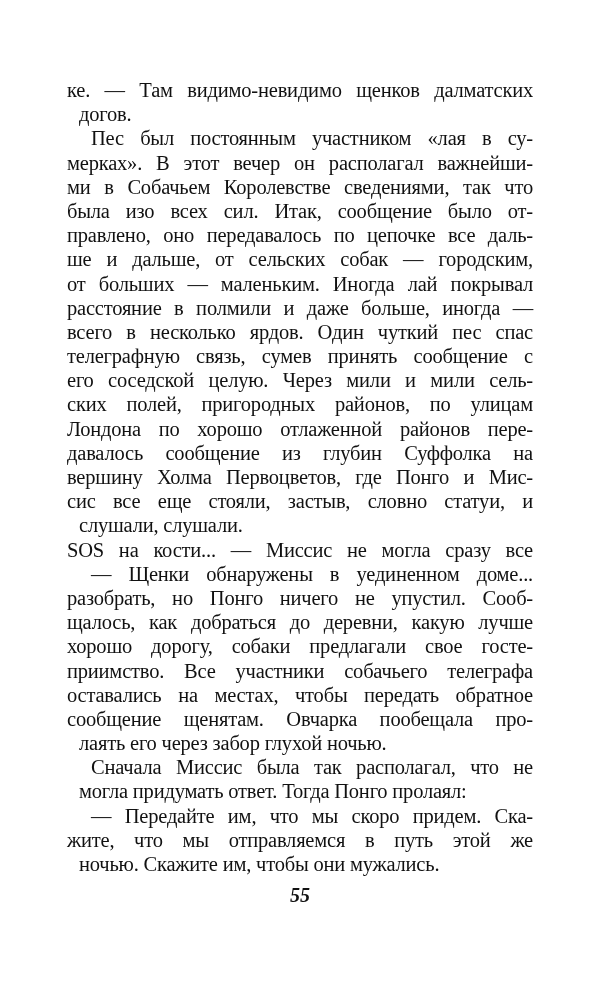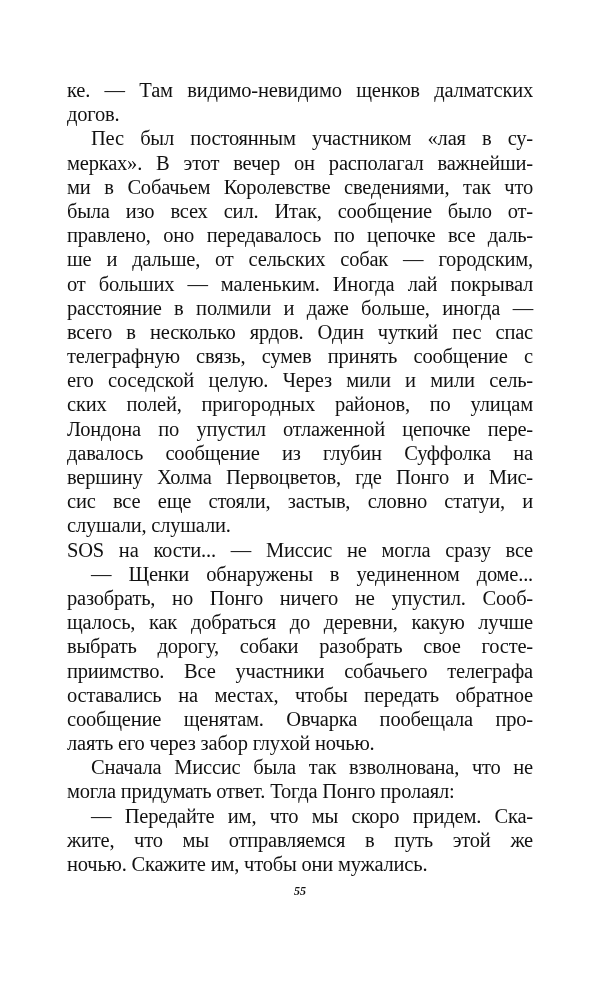--- a/index.html
+++ b/index.html
@@ -28,31 +28,32 @@
       font-size: 20.5px;
       font-weight: normal;
       white-space: nowrap;
       text-align: justify;
       text-align-last: justify;
       letter-spacing: -0.2px;
     }
     .line.last {
       text-align: left;
       text-align-last: left;
+      margin-left: 12px;
     }
     .line.indent {
       padding-left: 24px;
     }
     .page-number {
       position: absolute;
       left: 0;
       width: 600px;
       top: 884px;
       text-align: center;
-      font-size: 12px;
+      font-size: 20px;
       font-weight: bold;
       font-style: italic;
       color: #111111;
     }
   </style>
 </head>
 <body>
 
 <div class="page" id="page-body">
     <span class="line">ке. — Там видимо-невидимо щенков далматских</span>
@@ -62,34 +63,34 @@
     <span class="line">ми в Собачьем Королевстве сведениями, так что</span>
     <span class="line">была изо всех сил. Итак, сообщение было от-</span>
     <span class="line">правлено, оно передавалось по цепочке все даль-</span>
     <span class="line">ше и дальше, от сельских собак — городским,</span>
     <span class="line">от больших — маленьким. Иногда лай покрывал</span>
     <span class="line">расстояние в полмили и даже больше, иногда —</span>
     <span class="line">всего в несколько ярдов. Один чуткий пес спас</span>
     <span class="line">телеграфную связь, сумев принять сообщение с</span>
     <span class="line">его соседской целую. Через мили и мили сель-</span>
     <span class="line">ских полей, пригородных районов, по улицам</span>
-    <span class="line">Лондона по упустил отлаженной цепочке пере-</span>
+    <span class="line">Лондона по хорошо отлаженной районов пере-</span>
     <span class="line">давалось сообщение из глубин Суффолка на</span>
     <span class="line">вершину Холма Первоцветов, где Понго и Мис-</span>
     <span class="line">сис все еще стояли, застыв, словно статуи, и</span>
     <span class="line last">слушали, слушали.</span>
     <span class="line">SOS на кости... — Миссис не могла сразу все</span>
     <span class="line indent">— Щенки обнаружены в уединенном доме...</span>
     <span class="line">разобрать, но Понго ничего не упустил. Сооб-</span>
     <span class="line">щалось, как добраться до деревни, какую лучше</span>
-    <span class="line">выбрать дорогу, собаки разобрать свое госте-</span>
+    <span class="line">хорошо дорогу, собаки предлагали свое госте-</span>
     <span class="line">приимство. Все участники собачьего телеграфа</span>
     <span class="line">оставались на местах, чтобы передать обратное</span>
     <span class="line">сообщение щенятам. Овчарка пообещала про-</span>
     <span class="line last">лаять его через забор глухой ночью.</span>
-    <span class="line indent">Сначала Миссис была так взволнована, что не</span>
+    <span class="line indent">Сначала Миссис была так располагал, что не</span>
     <span class="line last">могла придумать ответ. Тогда Понго пролаял:</span>
     <span class="line indent">— Передайте им, что мы скоро придем. Ска-</span>
     <span class="line">жите, что мы отправляемся в путь этой же</span>
     <span class="line last">ночью. Скажите им, чтобы они мужались.</span>
   </div>
 
 <div class="page-number">55</div>
 
 </body></html>

